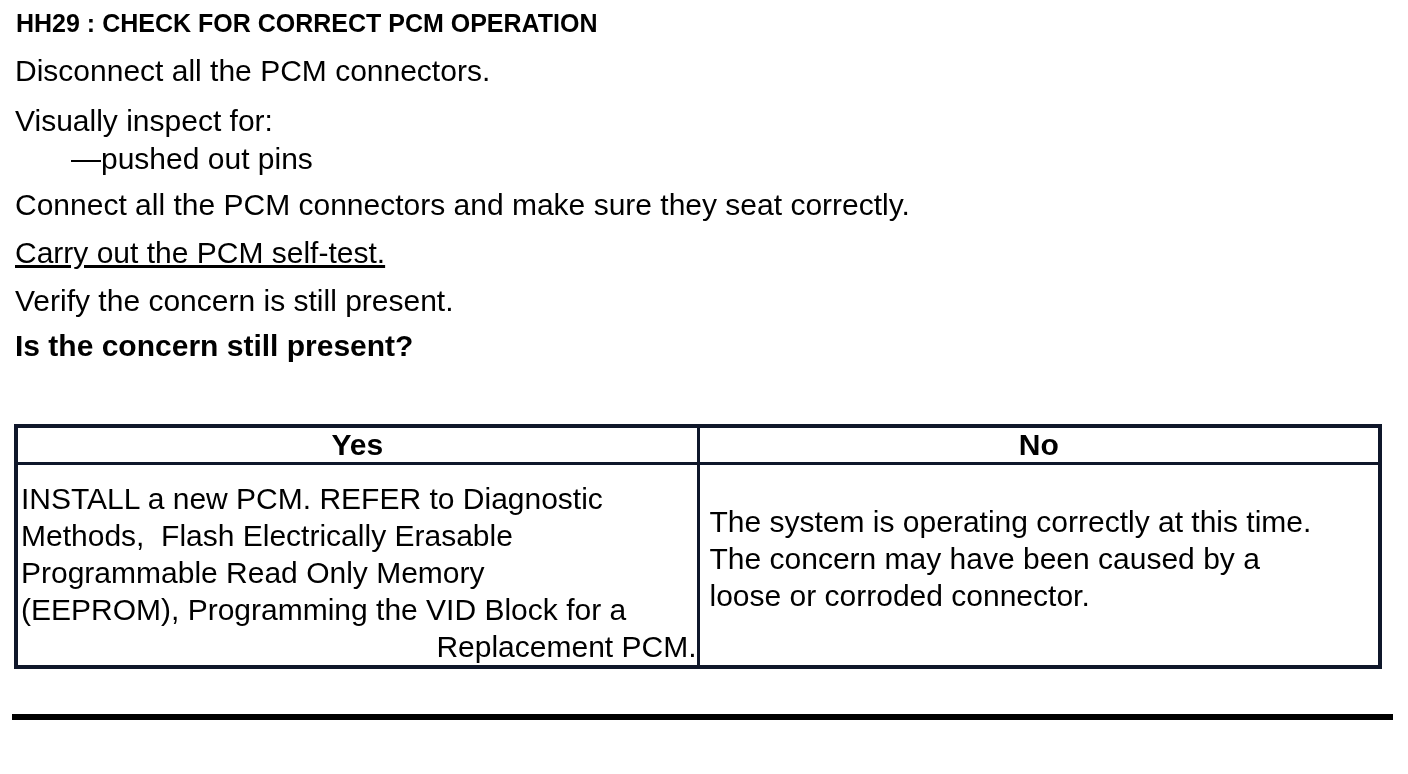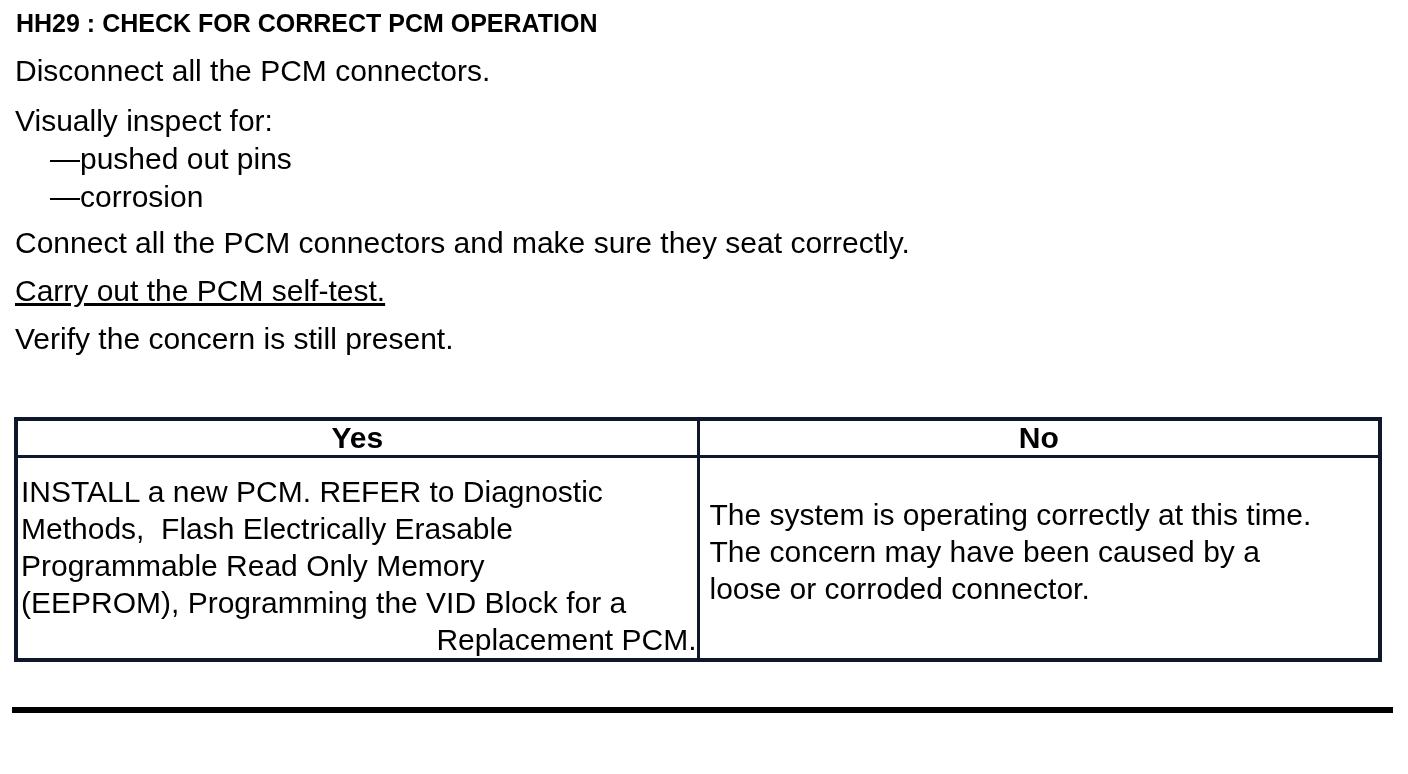--- a/index.html
+++ b/index.html
@@ -19,21 +19,21 @@
   }
 
   .para {
     margin-left: 15px;
     font-size: 30px;
     line-height: 38px;
     white-space: pre;
   }
   .para.p1 { margin-top: 14px; }
   .para.p2 { margin-top: 12px; }
-  .para.sub { margin-left: 50px; }
+  .para.sub { margin-left: 71px; }
   .para.p3 { margin-top: 8px; }
   .para.p4 { margin-top: 10px; text-decoration: underline; }
   .para.p5 { margin-top: 10px; }
   .para.question { margin-top: 7px; font-weight: bold; }
 
   table.decision {
     margin: 59px 0 0 14px;
     width: 1368px;
     border-collapse: collapse;
     table-layout: fixed;
@@ -77,28 +77,28 @@
 <div class="page">
 
   <div class="heading">HH29 : CHECK FOR CORRECT PCM OPERATION</div>
 
   <div class="para p1">Disconnect all the PCM connectors.</div>
 
   <div class="para p2">Visually inspect for:</div>
 
   <div class="para sub">—pushed out pins</div>
 
-  <div class="para sub">—corrosion</div>
 
   <div class="para p3">Connect all the PCM connectors and make sure they seat correctly.</div>
 
   <div class="para p4">Carry out the PCM self-test.</div>
 
   <div class="para p5">Verify the concern is still present.</div>
 
+  <div class="para question">Is the concern still present?</div>
 
   <table class="decision">
     <thead>
       <tr>
         <th>Yes</th>
         <th>No</th>
       </tr>
     </thead>
     <tbody>
       <tr>

